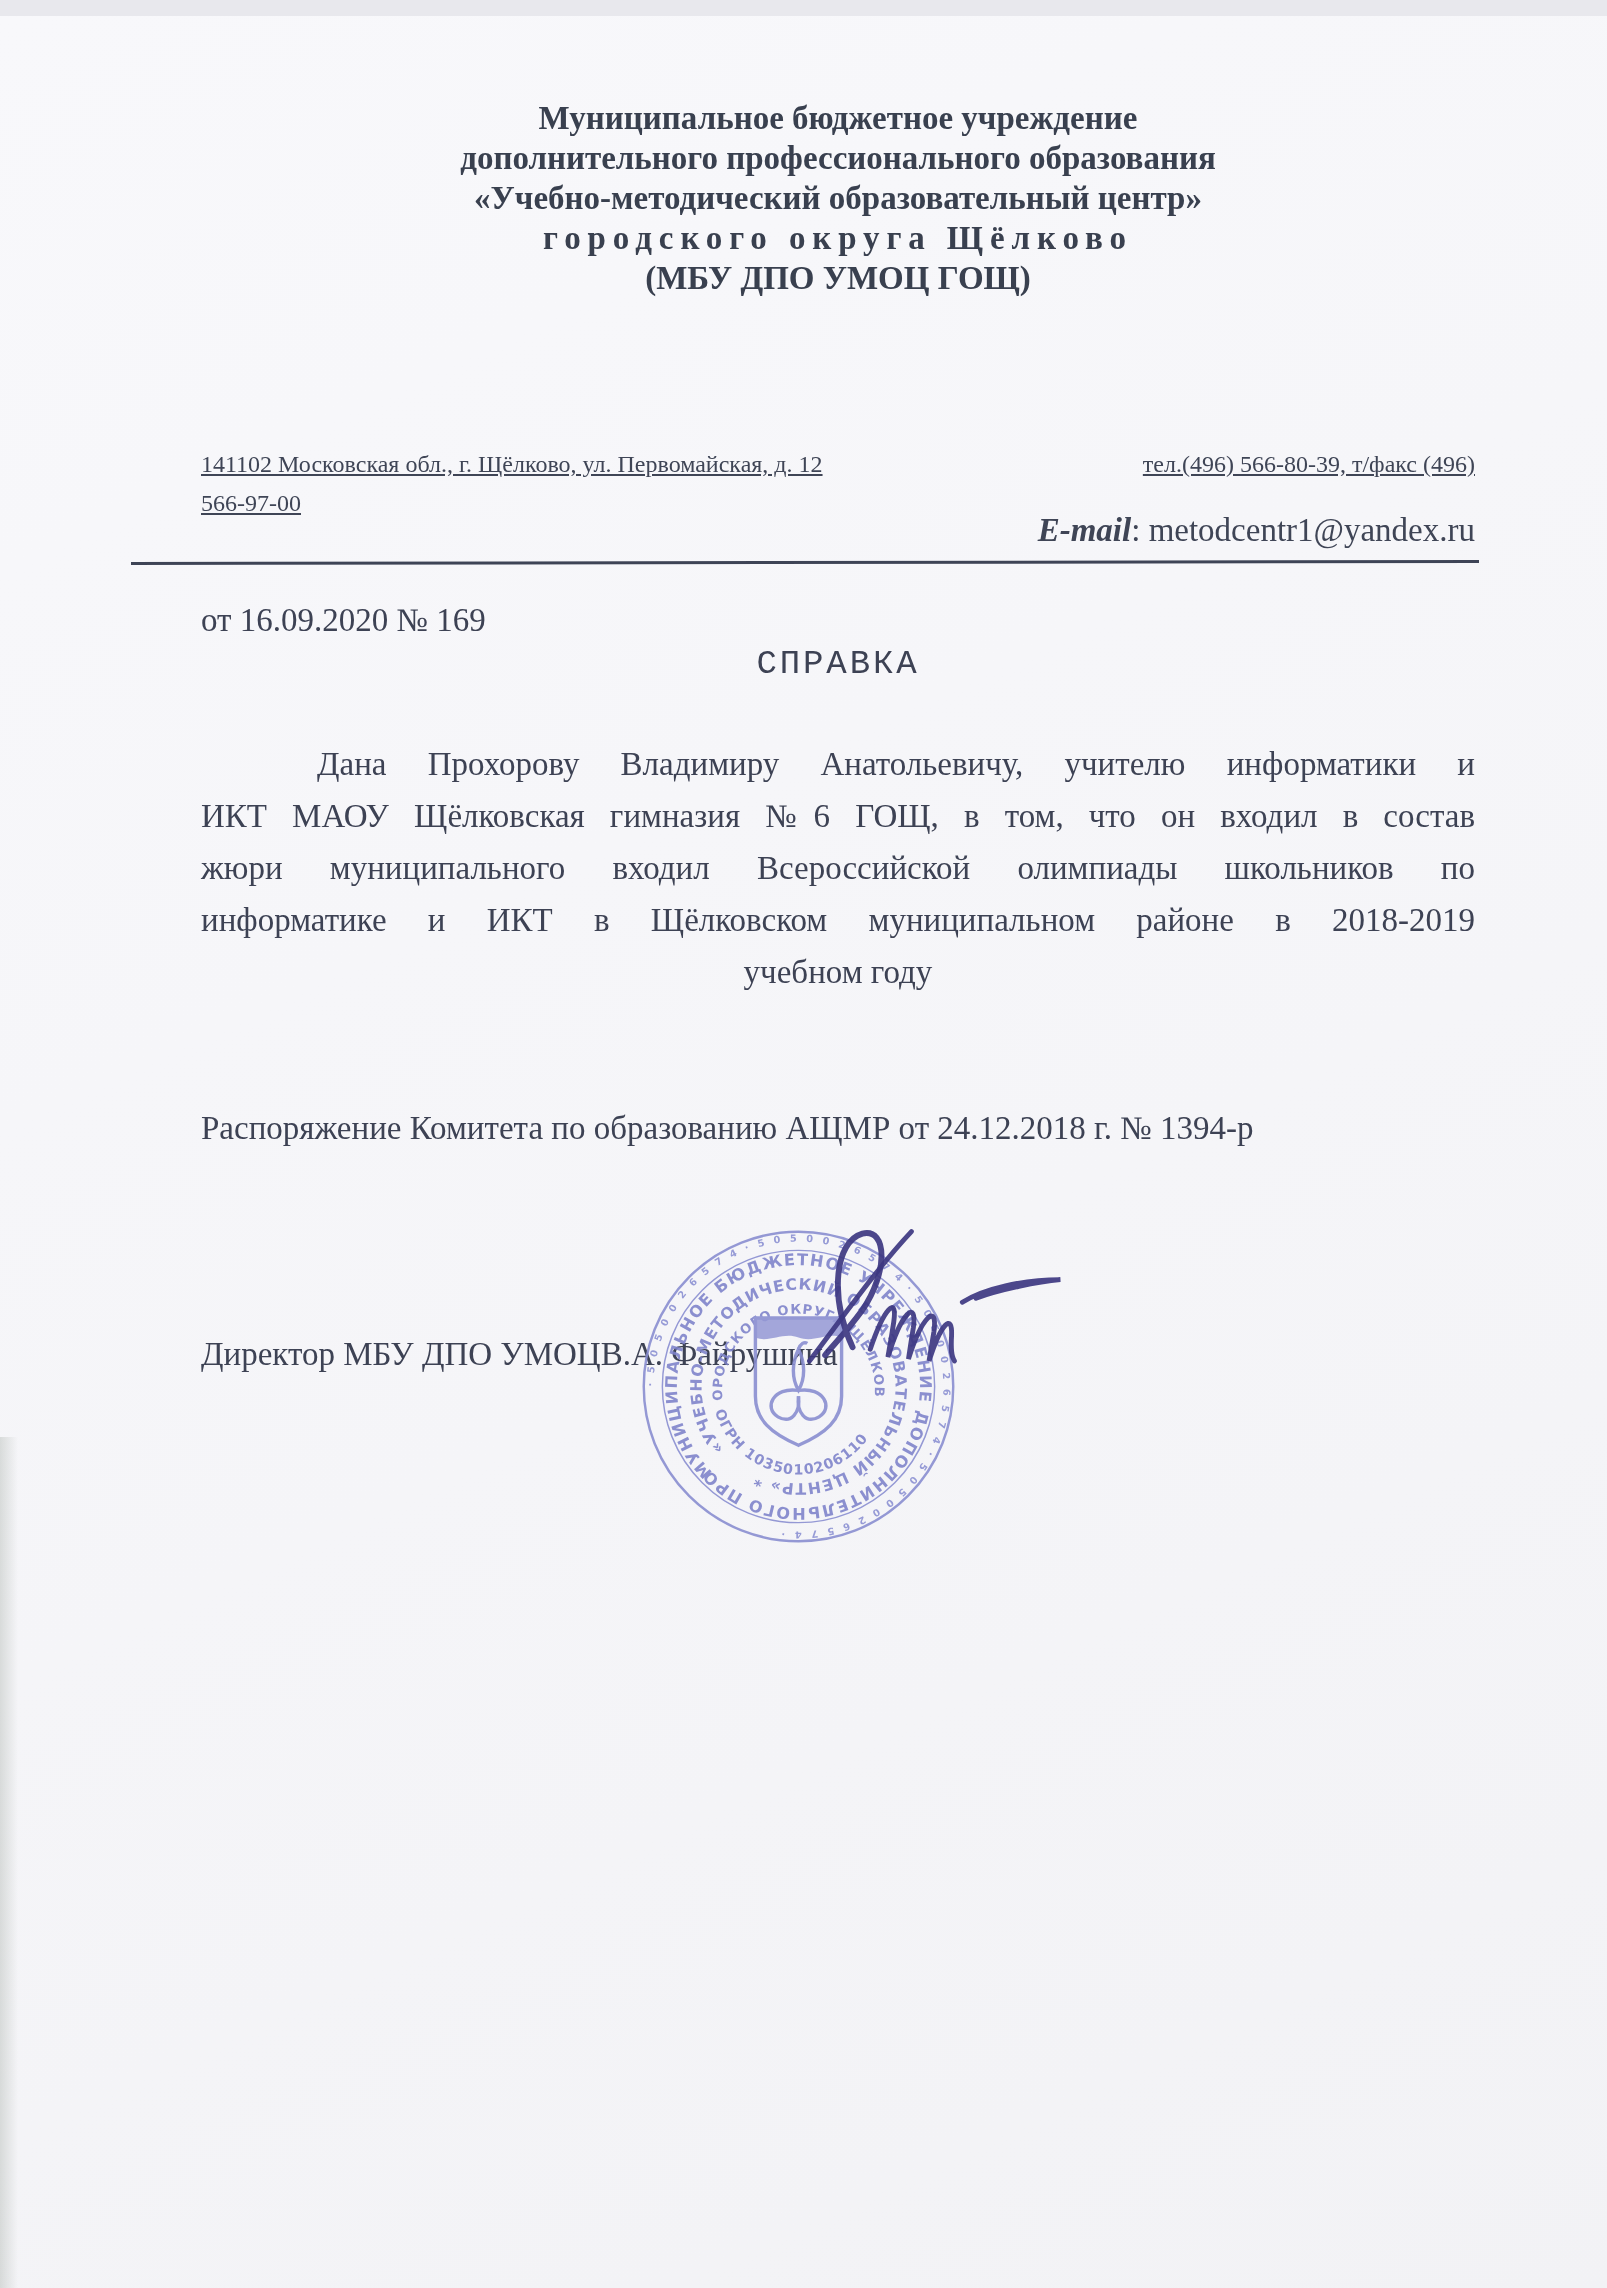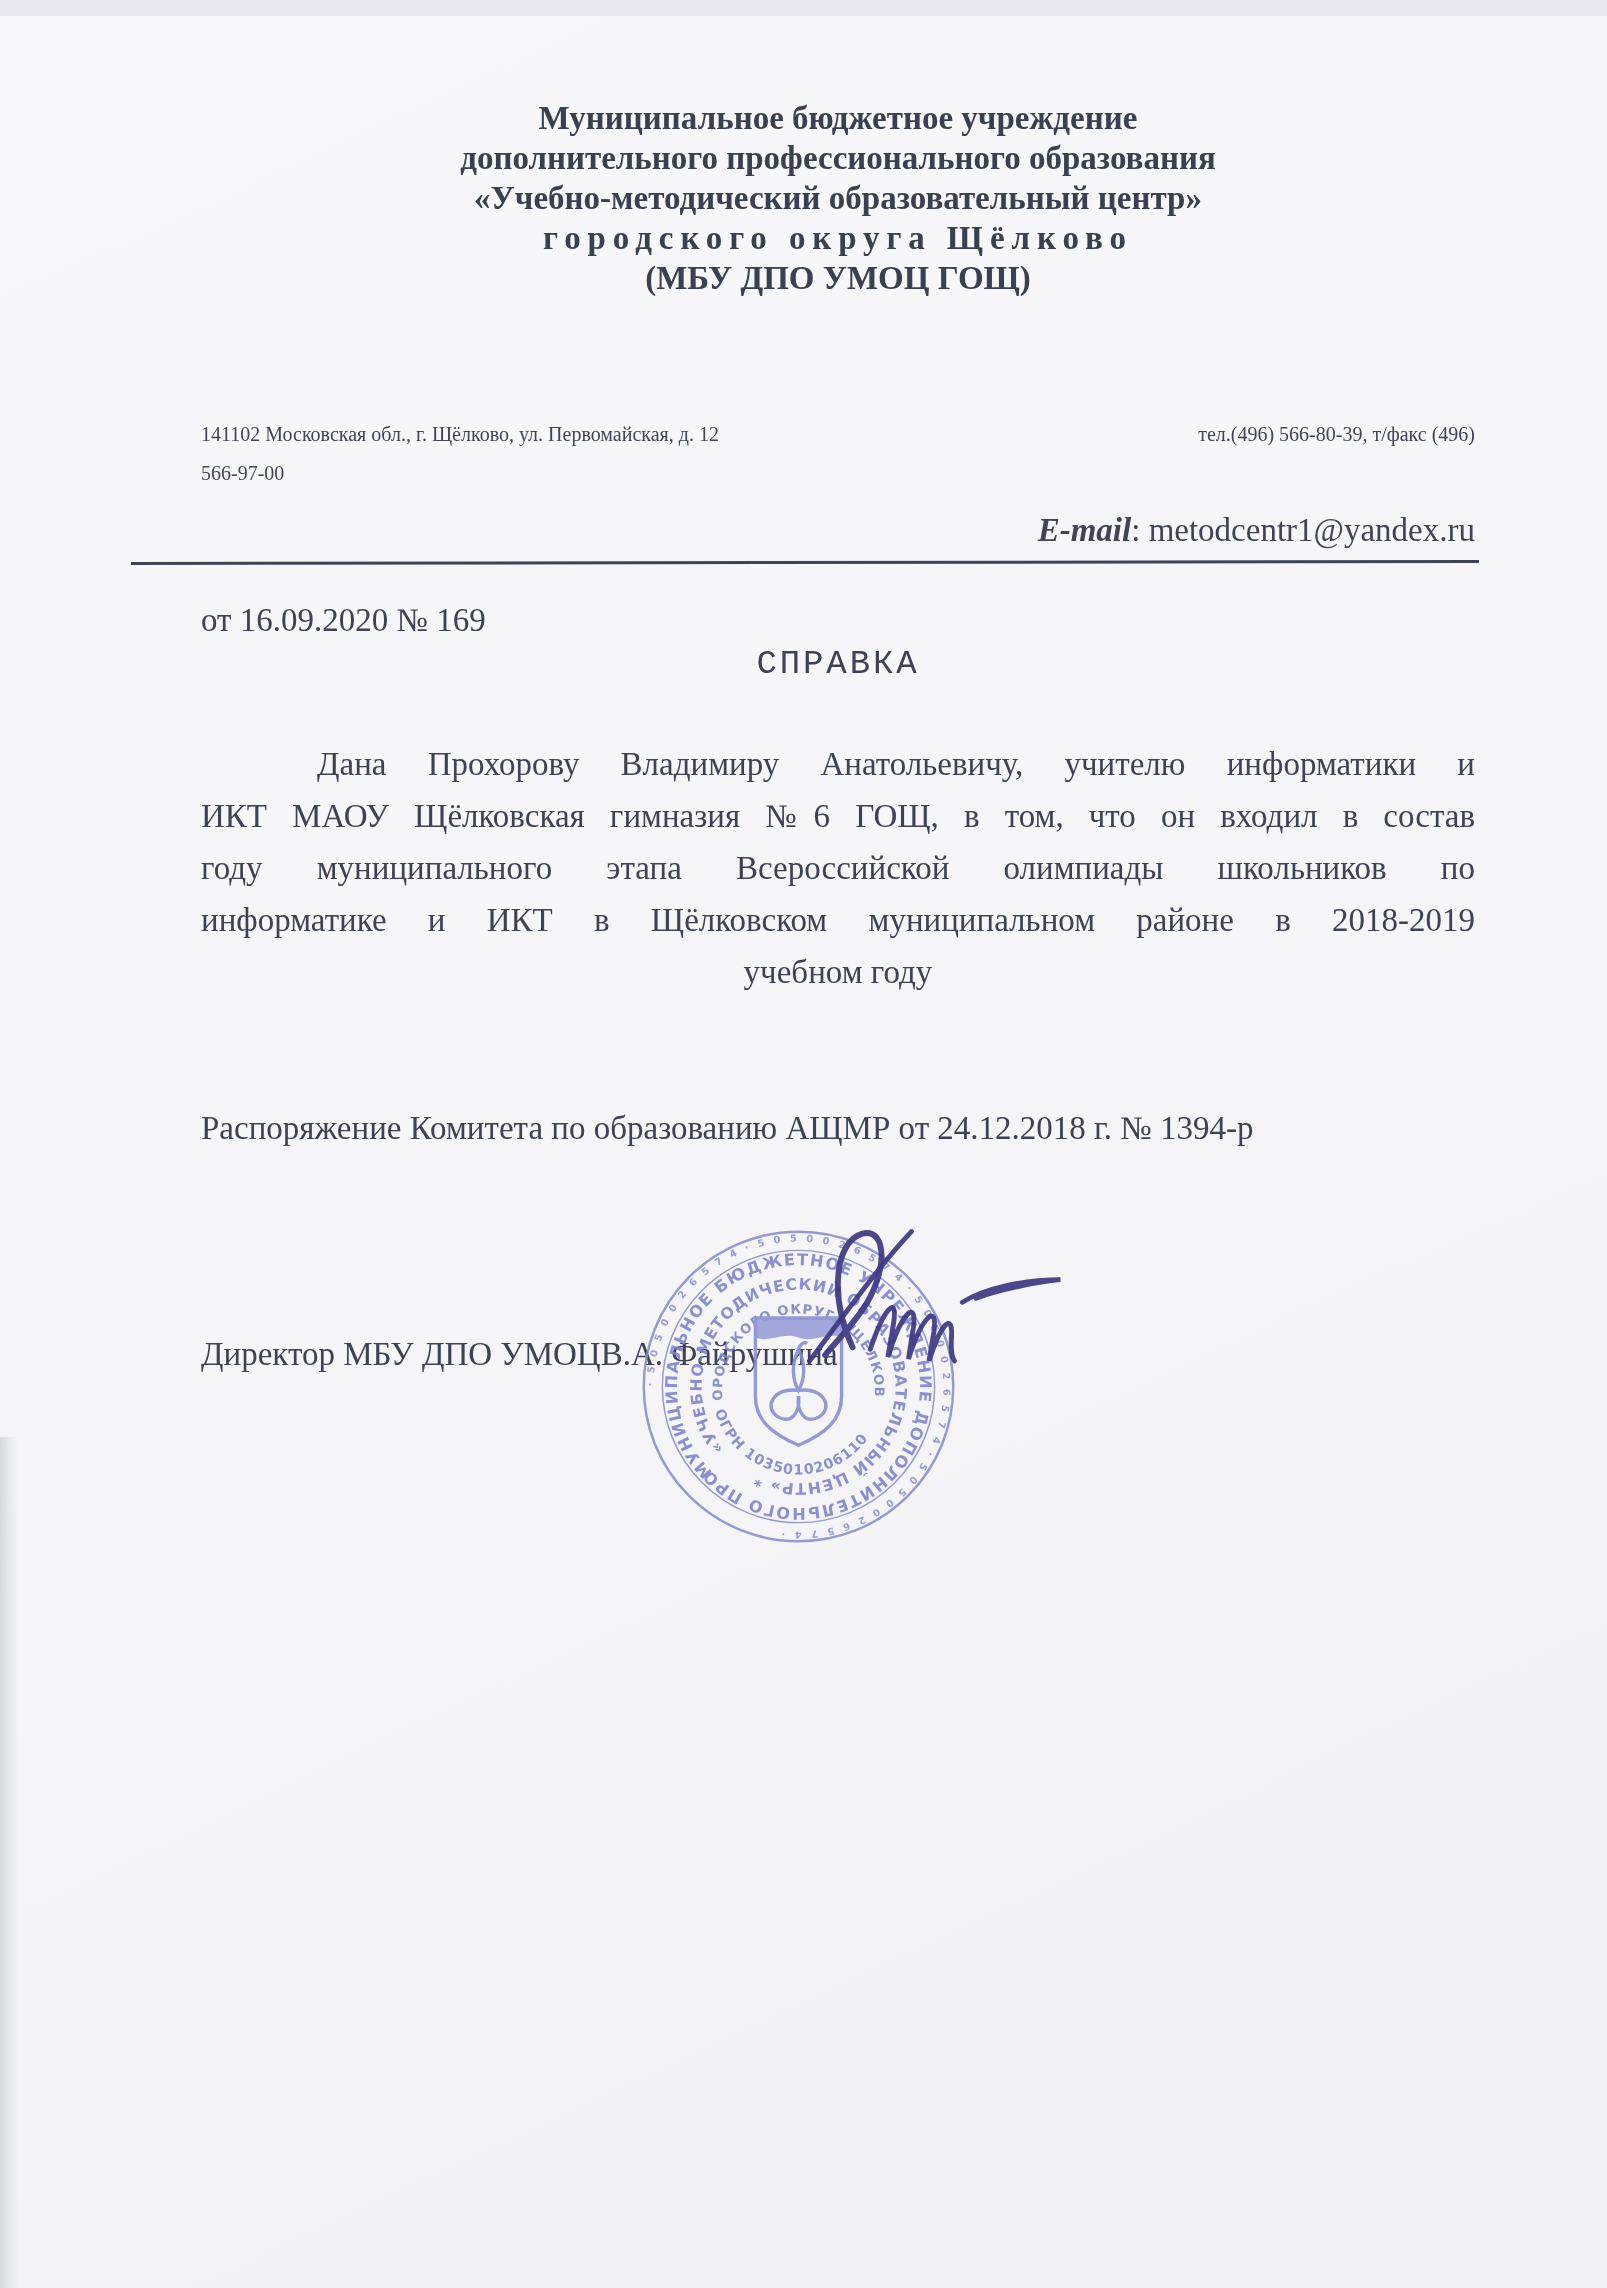--- a/index.html
+++ b/index.html
@@ -16,21 +16,21 @@
     background:linear-gradient(to top,rgba(125,135,125,.40),rgba(125,135,125,0));}
 
   .column{position:absolute;left:201px;width:1274px;}
 
   
   .org-header{top:82px;text-align:center;font-weight:bold;color:#39404f;}
   .org-header .hl{font-size:33px;line-height:40px;}
   .org-header .hl.spaced{letter-spacing:6.9px;}
 
   
-  .contact{top:399px;font-size:20px;color:#3f4556;}
+  .contact{top:429px;font-size:24px;color:#3f4556;text-decoration:underline;}
   .contact-row1{display:flex;justify-content:space-between;line-height:39px;}
   .contact-row2{line-height:39px;}
   .email-line{position:absolute;left:201px;top:496px;width:1274px;
     text-align:right;font-size:33px;color:#3f4556;}
   .email-label{font-weight:bold;font-style:italic;}
 
   .rule{position:absolute;left:131px;top:545px;width:1348px;height:2.9px;
     background:#3e4456;border:none;margin:0;transform:rotate(-0.08deg);}
 
   .doc-meta{top:586px;font-size:33px;}
@@ -88,21 +88,21 @@
   </div>
 
   <hr class="rule">
 
   <div class="column doc-meta" style="position:absolute;">от 16.09.2020 № 169</div>
   <div class="column doc-title" style="position:absolute;font-family:Liberation Mono, monospace;">СПРАВКА</div>
 
   <div class="column body-par" style="position:absolute;">
     <div class="ln jl indent">Дана Прохорову Владимиру Анатольевичу, учителю информатики и</div>
     <div class="ln jl">ИКТ МАОУ Щёлковская гимназия №6 ГОЩ, в том, что он входил в состав</div>
-    <div class="ln jl">году муниципального этапа Всероссийской олимпиады школьников по</div>
+    <div class="ln jl">жюри муниципального входил Всероссийской олимпиады школьников по</div>
     <div class="ln jl">информатике и ИКТ в Щёлковском муниципальном районе в 2018-2019</div>
     <div class="ln">учебном году</div>
   </div>
 
   <div class="column order-line" style="position:absolute;font-family:Liberation Serif, serif;">Распоряжение Комитета по образованию АЩМР от 24.12.2018 г. № 1394-р</div>
 
   <div class="column sign-row" style="position:absolute;">
     <span>Директор МБУ ДПО УМОЦ</span>
     <span class="sign-name">В.А. Файрушина</span>
   </div>

